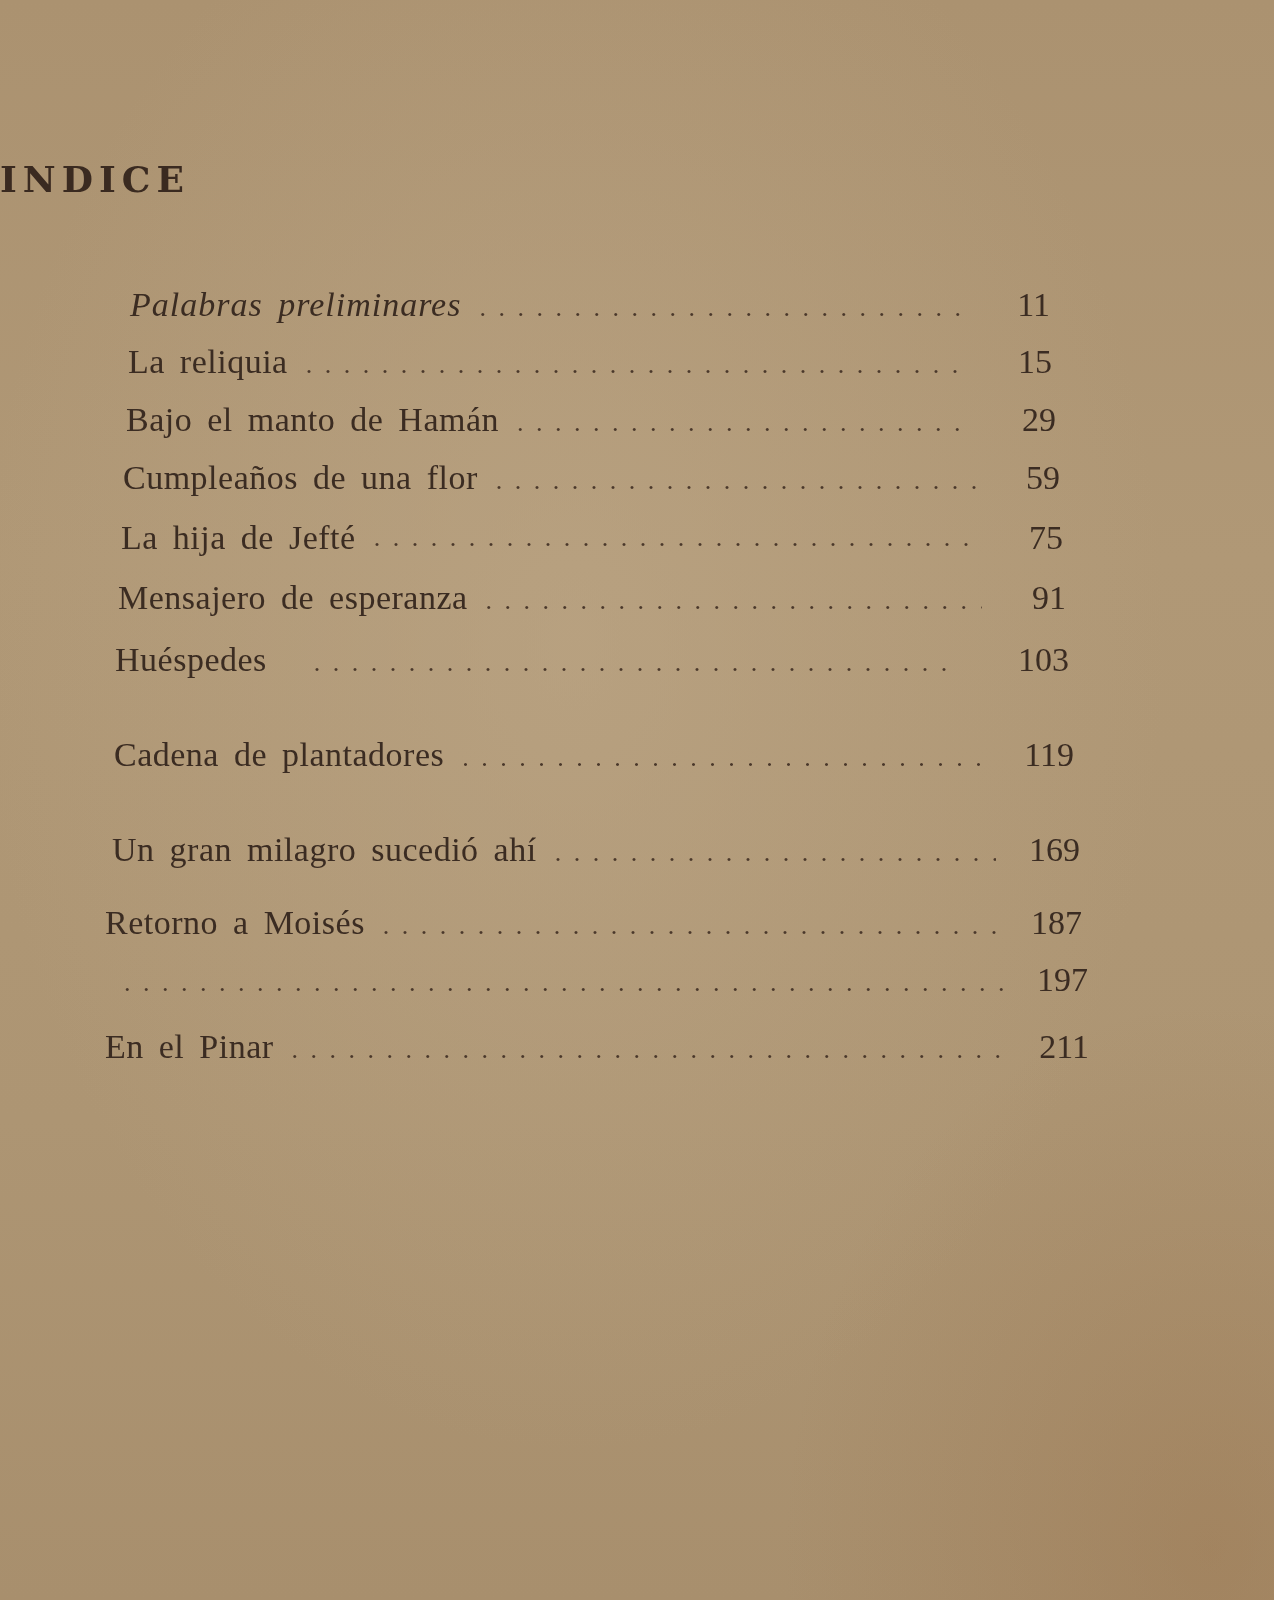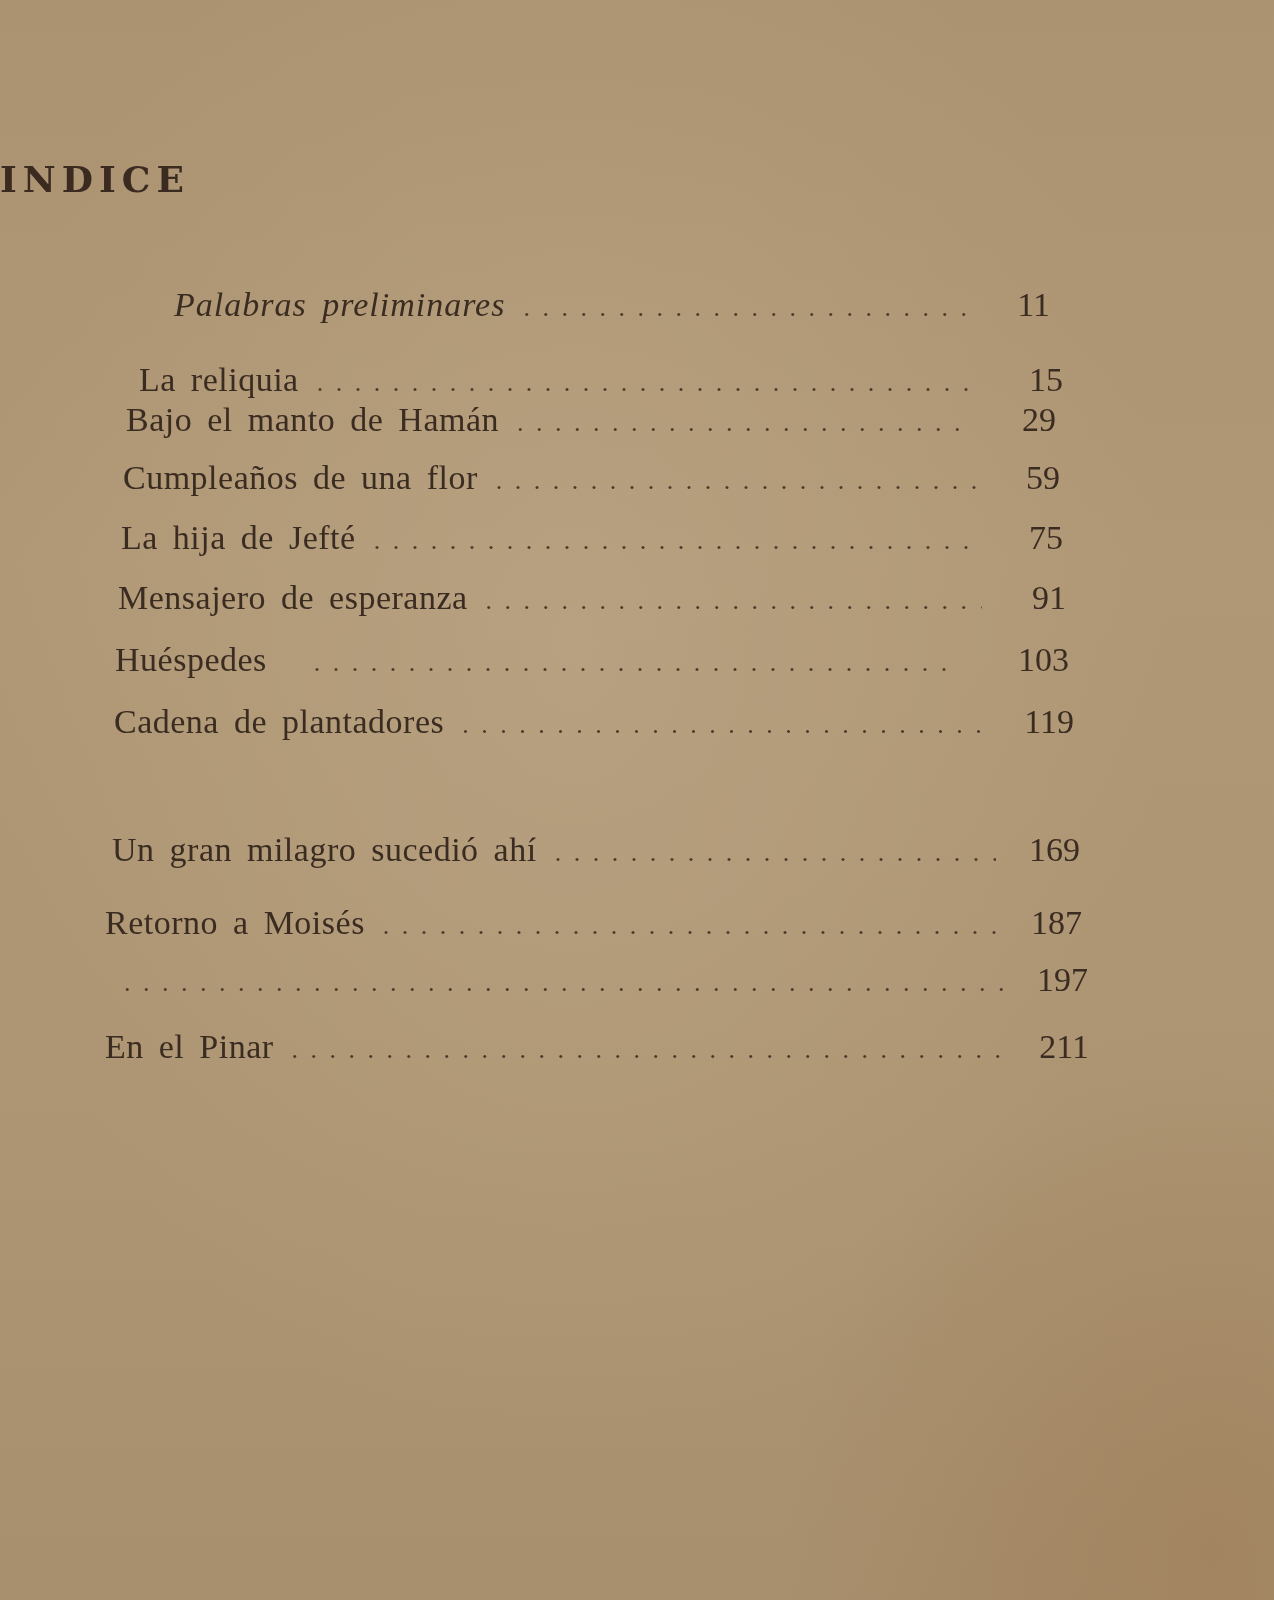--- a/index.html
+++ b/index.html
@@ -51,21 +51,20 @@
       white-space: nowrap;
     }
     .toc-label {
       flex: 0 0 auto;
       letter-spacing: 0.5px;
       word-spacing: 6px;
     }
     .toc-label.italic {
       font-style: italic;
       letter-spacing: 1px;
-      margin-left: 44px;
     }
     .toc-leader {
       flex: 1 1 auto;
       overflow: hidden;
       margin: 0 14px 0 18px;
       color: #4a382b;
       font-size: 26px;
       letter-spacing: 9px;
       white-space: nowrap;
     }
@@ -86,57 +85,57 @@
   <div class="title">INDICE</div>
 
   <div class="toc">
 
     <div class="toc-row" style="top:285px; left:130px; width:920px;">
       <span class="toc-label italic">Palabras preliminares</span>
       <span class="toc-leader"></span>
       <span class="toc-page">11</span>
     </div>
 
-    <div class="toc-row" style="top:360px; left:128px; width:924px;margin-left:11px;">
+    <div class="toc-row" style="top:342px; left:128px; width:924px;">
       <span class="toc-label">La reliquia</span>
       <span class="toc-leader"></span>
       <span class="toc-page">15</span>
     </div>
 
     <div class="toc-row" style="top:400px; left:126px; width:930px;">
       <span class="toc-label">Bajo el manto de Hamán</span>
       <span class="toc-leader"></span>
       <span class="toc-page">29</span>
     </div>
 
     <div class="toc-row" style="top:458px; left:123px; width:937px;">
       <span class="toc-label">Cumpleaños de una flor</span>
       <span class="toc-leader"></span>
       <span class="toc-page">59</span>
     </div>
 
-    <div class="toc-row" style="top:518px; left:121px; width:942px;">
+    <div class="toc-row" style="top:518px; left:121px; width:942px;align-items:center;">
       <span class="toc-label">La hija de Jefté</span>
       <span class="toc-leader"></span>
       <span class="toc-page">75</span>
     </div>
 
     <div class="toc-row" style="top:578px; left:118px; width:948px;">
       <span class="toc-label">Mensajero de esperanza</span>
       <span class="toc-leader"></span>
       <span class="toc-page">91</span>
     </div>
 
     <div class="toc-row" style="top:640px; left:115px; width:954px;gap:29px;">
       <span class="toc-label">Huéspedes</span>
       <span class="toc-leader"></span>
       <span class="toc-page">103</span>
     </div>
 
-    <div class="toc-row" style="top:702px; left:114px; width:960px;">
+    <div class="toc-row" style="top:735px; left:114px; width:960px;">
       <span class="toc-label">Cadena de plantadores</span>
       <span class="toc-leader"></span>
       <span class="toc-page">119</span>
     </div>
 
 
     <div class="toc-row" style="top:830px; left:112px; width:968px;">
       <span class="toc-label">Un gran milagro sucedió ahí</span>
       <span class="toc-leader"></span>
       <span class="toc-page">169</span>

